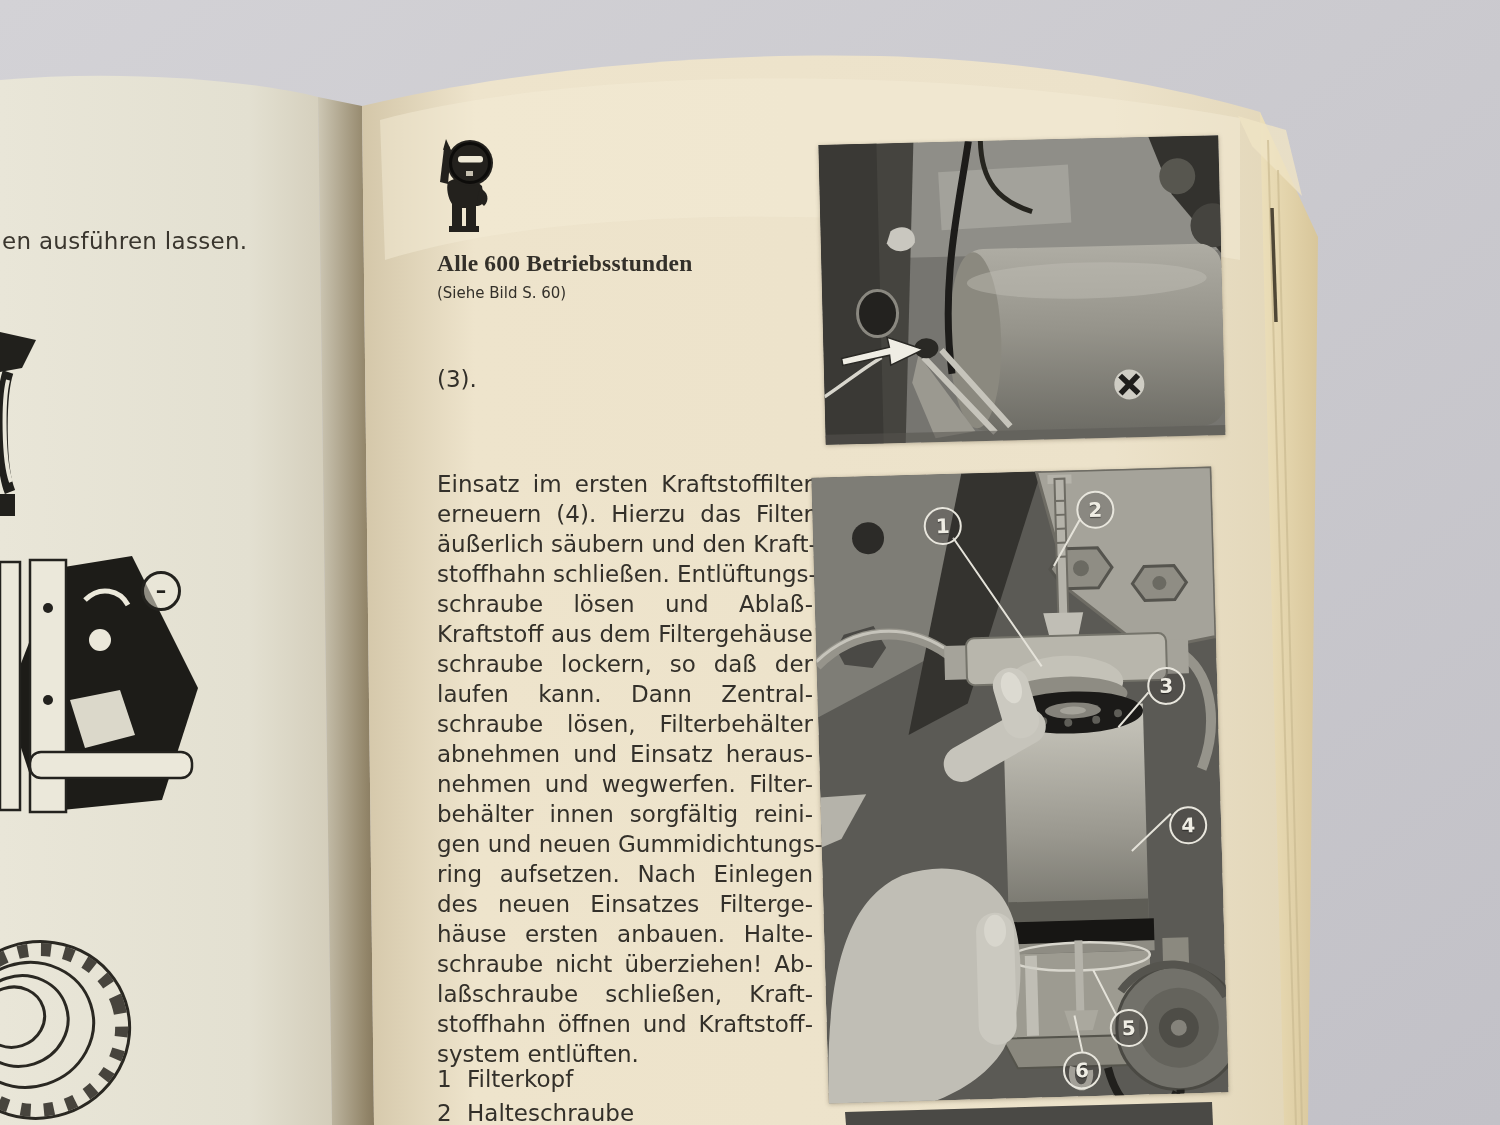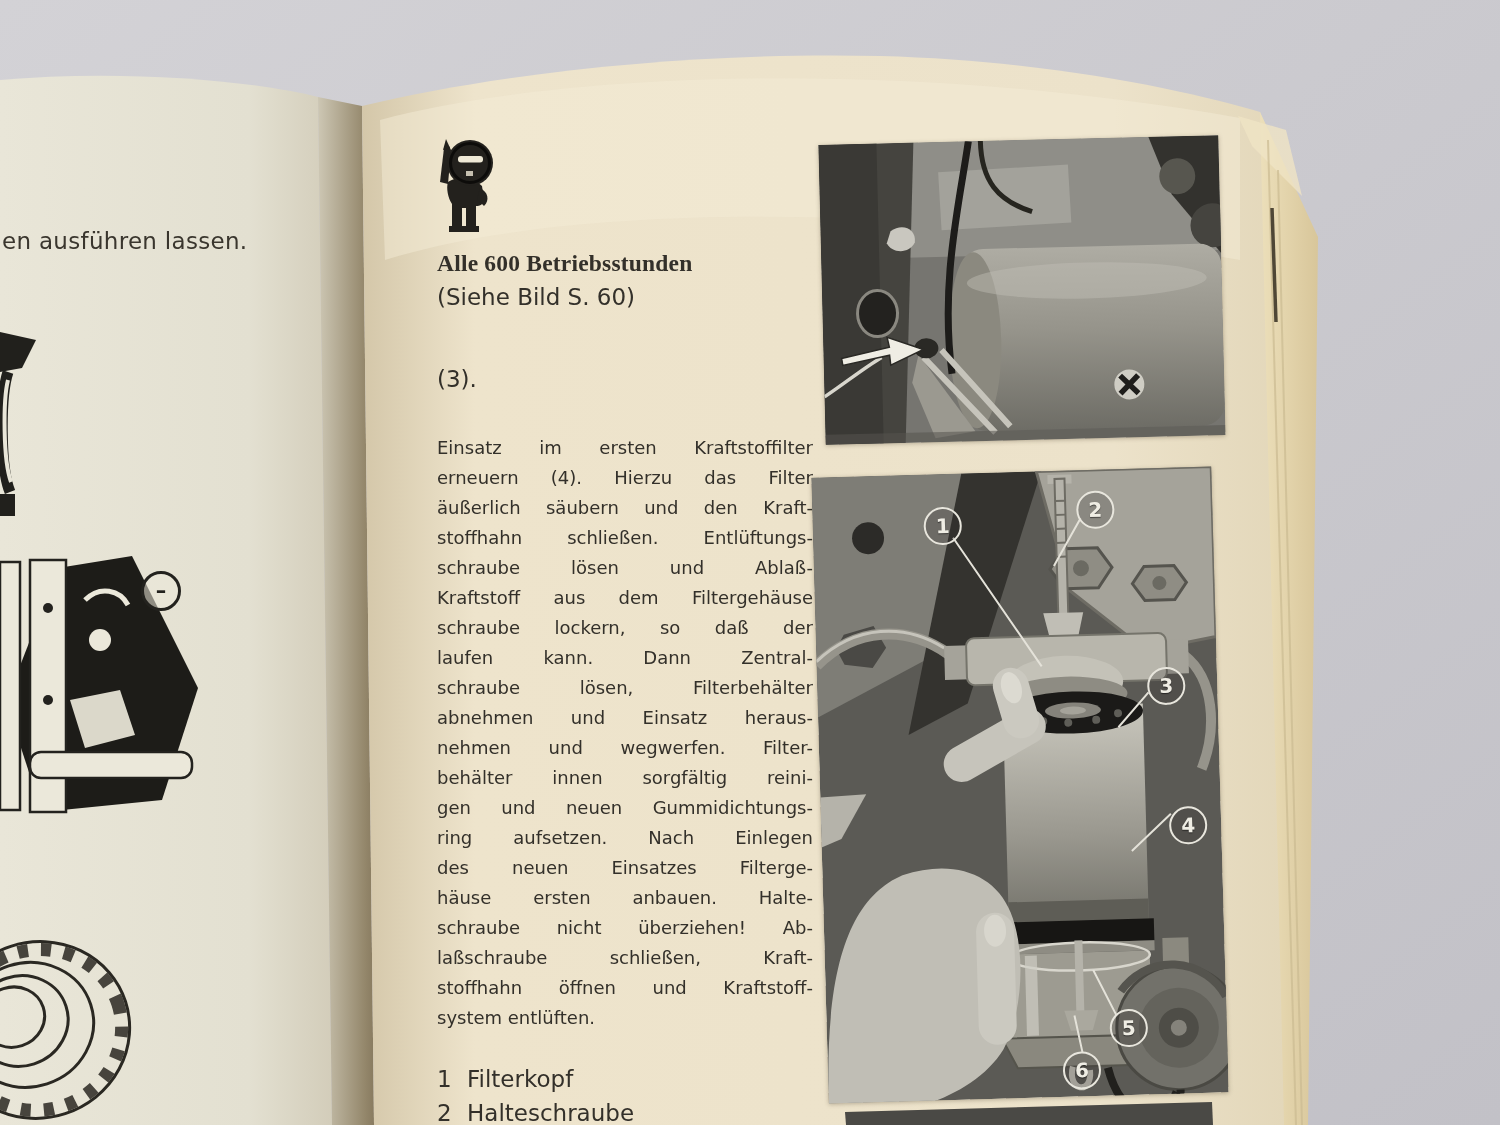--- a/index.html
+++ b/index.html
@@ -12,24 +12,24 @@
   .left-frag{position:absolute;left:2px;top:228px;width:260px;font-size:23px;
              letter-spacing:.3px;color:#3a362e;}
   .hex-callout{position:absolute;left:141px;top:571px;width:34px;height:34px;
              border:3.5px solid #23221e;border-radius:50%;display:flex;
              align-items:center;justify-content:center;font-weight:bold;
              font-size:21px;color:#23221e;background:rgba(236,233,218,.55);}
   .mascot{position:absolute;left:430px;top:136px;width:70px;height:100px;}
 
   .heading{position:absolute;left:437px;top:250px;width:390px;font-size:23.5px;
            font-weight:bold;letter-spacing:.2px;font-family:Liberation Serif, serif;}
-  .subheading{position:absolute;left:437px;top:284px;width:390px;font-size:23px;}
+  .subheading{position:absolute;left:437px;top:284px;width:390px;font-size:15px;}
   .para-endlager{position:absolute;left:437px;top:360px;width:375px;font-size:23px;}
   .para-endlager .jline{line-height:38px;}
-  .para-filter{position:absolute;left:437px;top:433px;width:376px;font-size:18px;}
+  .para-filter{position:absolute;left:437px;top:469px;width:376px;font-size:23px;}
   .jline{display:block;line-height:30px;text-align:justify;text-align-last:justify;
          white-space:nowrap;}
   .jline.last{text-align-last:left;}
   .legend{position:absolute;left:437px;top:1062px;width:380px;font-size:23px;}
   .legend-row{display:flex;line-height:34px;}
   .legend-num{width:30px;flex:0 0 30px;}
 
   
   .photo1{position:absolute;left:822px;top:140px;width:400px;height:300px;
           transform:rotate(-1.4deg);box-shadow:0 1px 4px rgba(80,70,50,.35);}

